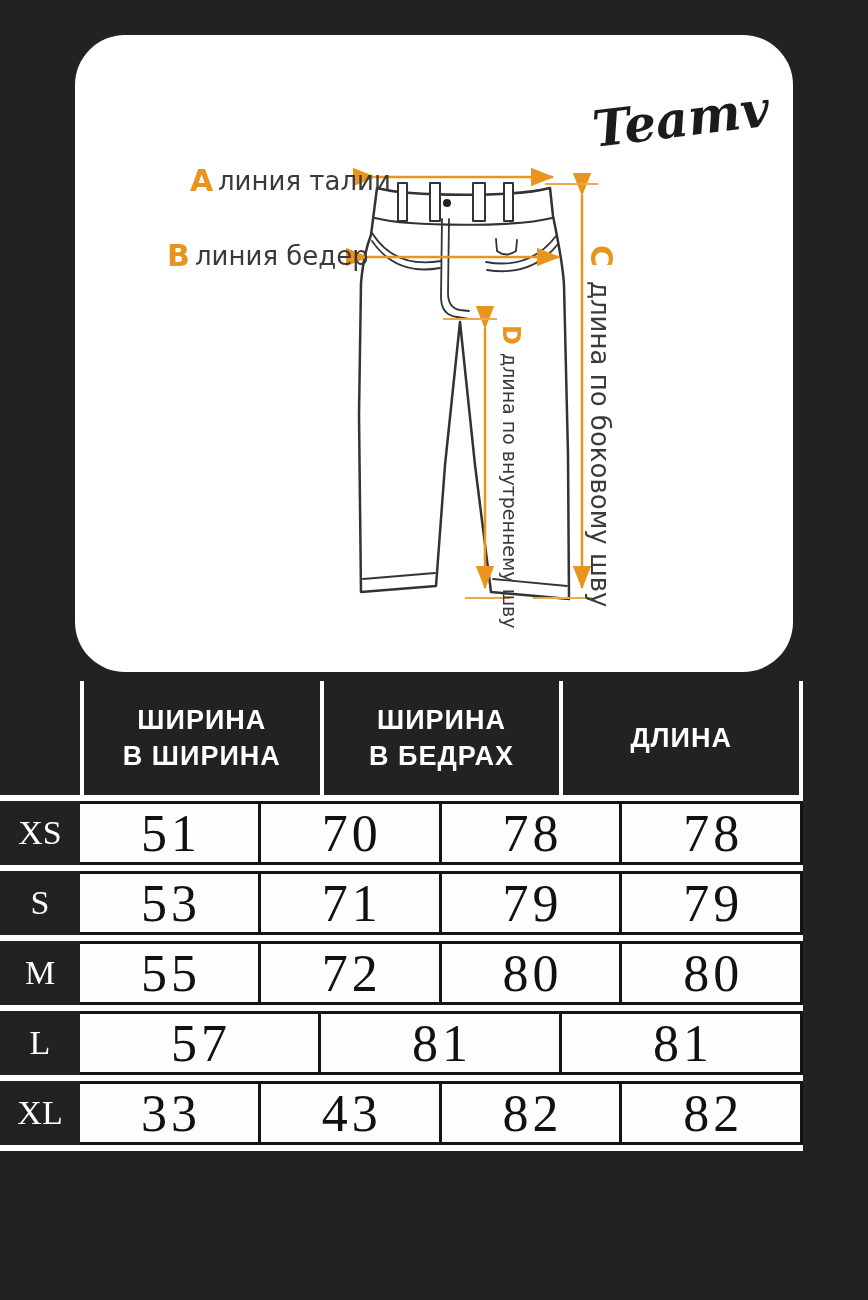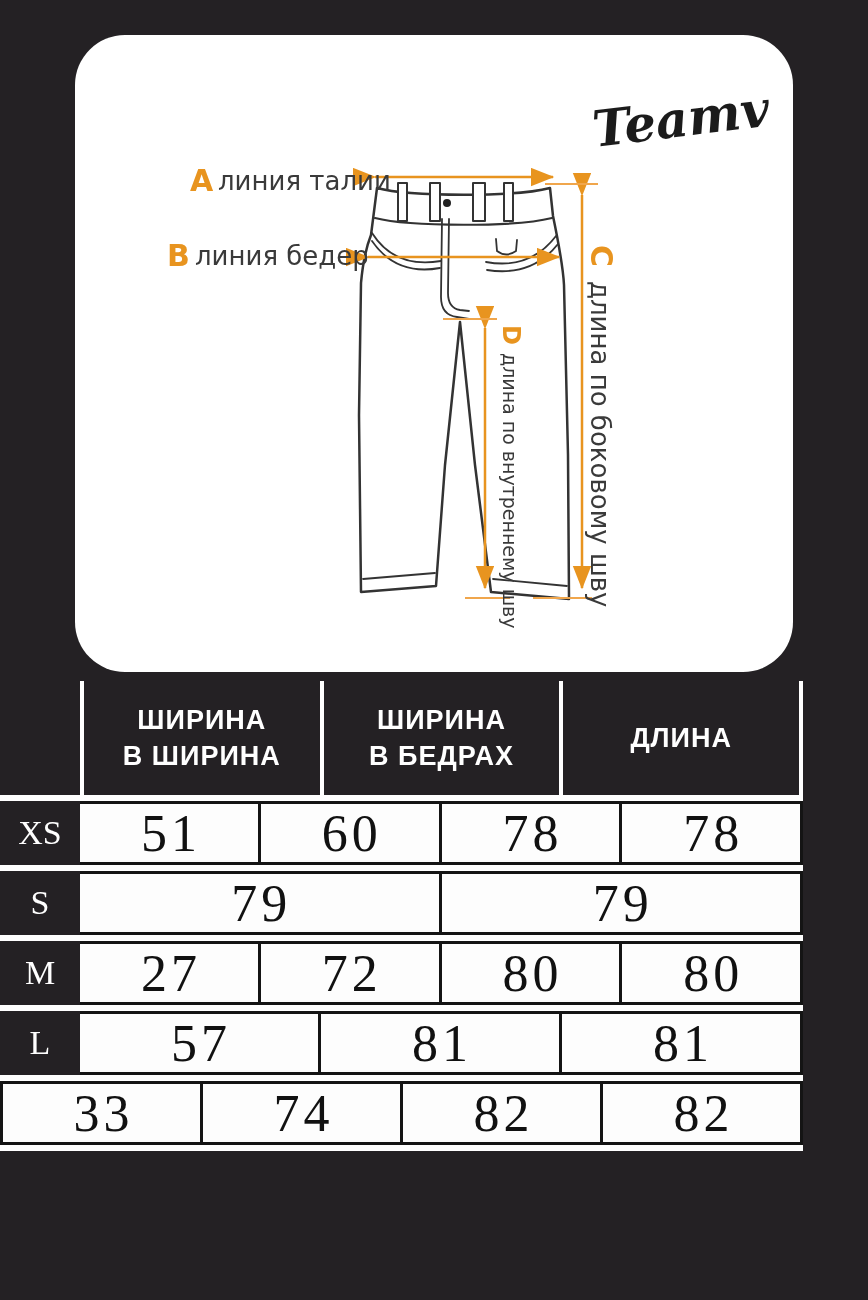--- a/index.html
+++ b/index.html
@@ -149,51 +149,54 @@
       <span></span>
     </div>
     <div class="h-sep"></div>
   </div>
 
   <div class="gap-row"></div>
 
   <div class="data-row">
     <div class="r-label">XS</div>
     <div class="d-cell">51</div>
-    <div class="d-cell">60</div>
+    <div class="d-cell">70</div>
     <div class="d-cell">78</div>
     <div class="d-cell">78</div>
   </div>
   <div class="gap-row"></div>
 
   <div class="data-row">
     <div class="r-label">S</div>
+    <div class="d-cell">53</div>
+    <div class="d-cell">71</div>
     <div class="d-cell">79</div>
     <div class="d-cell">79</div>
   </div>
   <div class="gap-row"></div>
 
   <div class="data-row">
     <div class="r-label">M</div>
-    <div class="d-cell">27</div>
+    <div class="d-cell">55</div>
     <div class="d-cell">72</div>
     <div class="d-cell">80</div>
     <div class="d-cell">80</div>
   </div>
   <div class="gap-row"></div>
 
   <div class="data-row">
     <div class="r-label">L</div>
     <div class="d-cell">57</div>
     <div class="d-cell">81</div>
     <div class="d-cell">81</div>
   </div>
   <div class="gap-row"></div>
 
   <div class="data-row">
+    <div class="r-label">XL</div>
     <div class="d-cell">33</div>
-    <div class="d-cell">74</div>
+    <div class="d-cell">43</div>
     <div class="d-cell">82</div>
     <div class="d-cell">82</div>
   </div>
   <div class="gap-row"></div>
 
 </div>
 
 </body></html>

